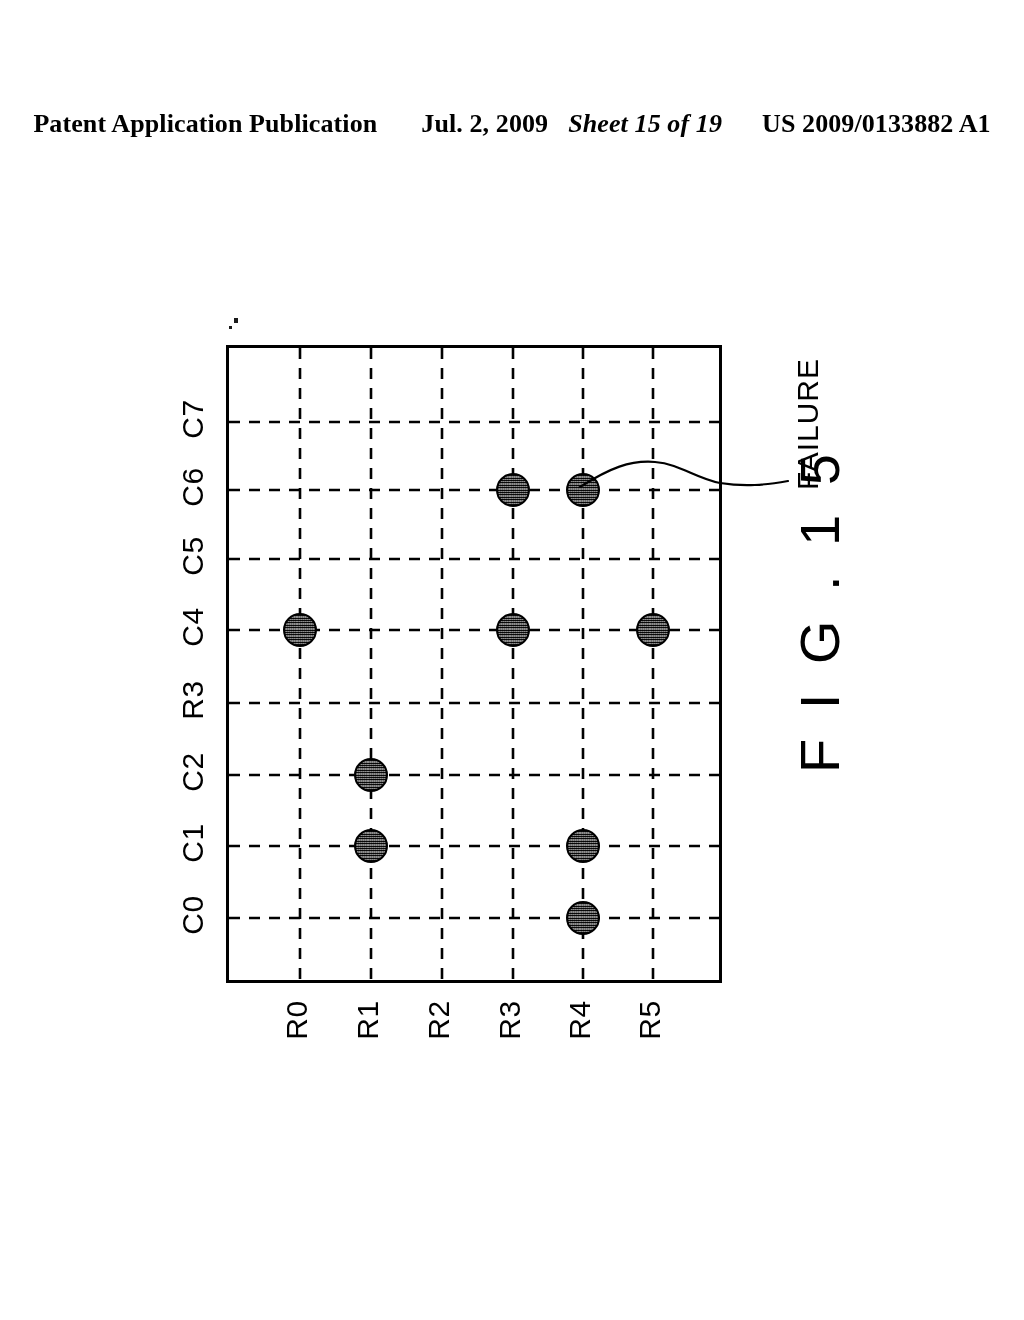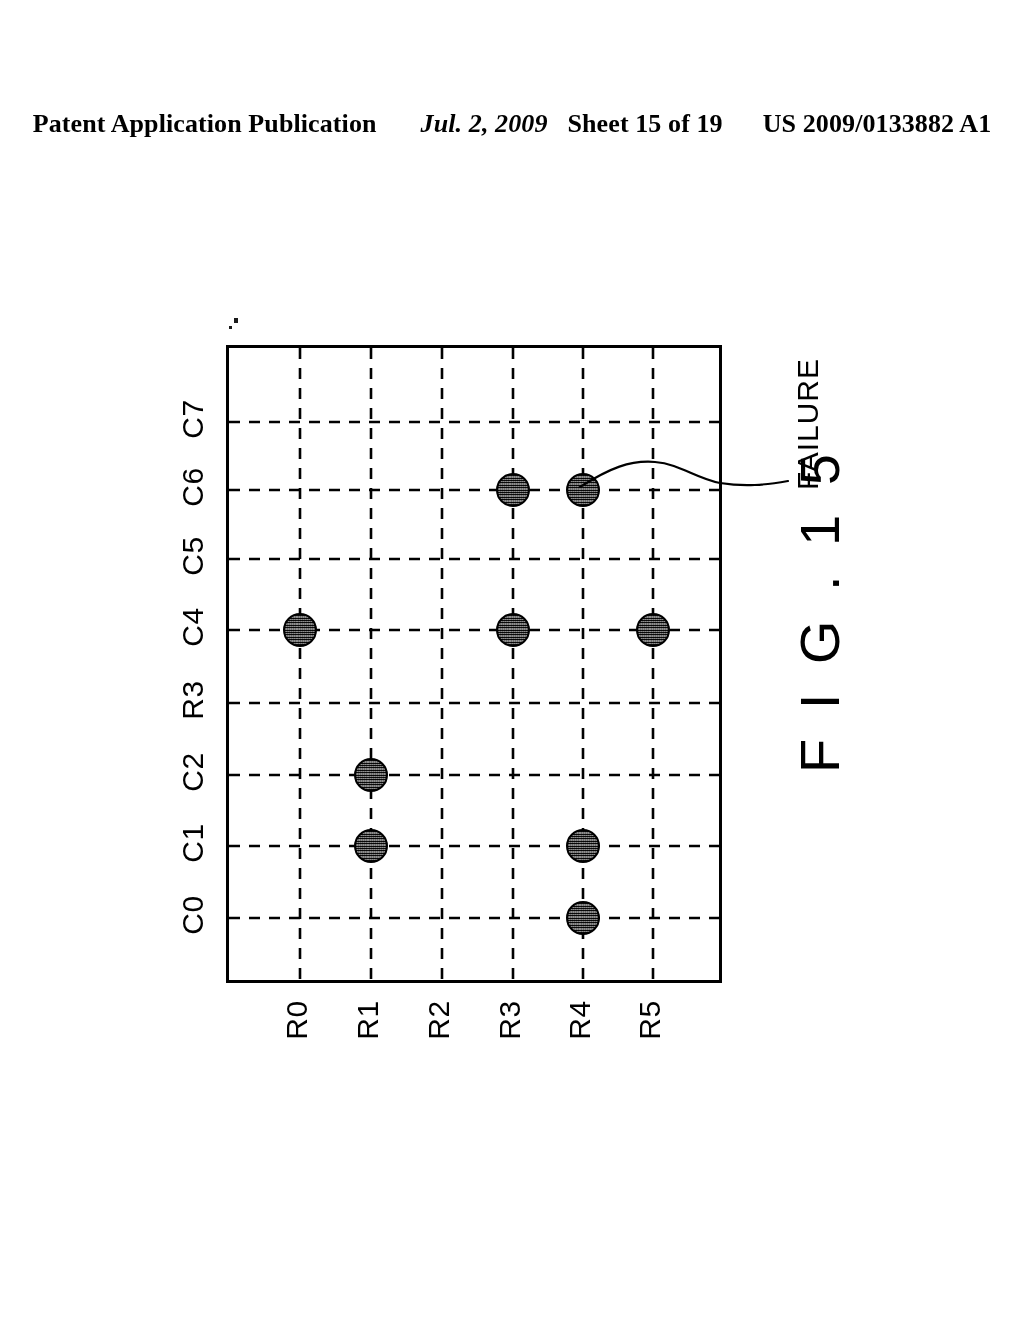--- a/index.html
+++ b/index.html
@@ -28,22 +28,22 @@
     align-items: flex-end;
     justify-content: center;
     font-family: "Liberation Serif", "DejaVu Serif", serif;
     font-weight: bold;
     font-size: 26px;
     letter-spacing: 0.1px;
     white-space: nowrap;
     margin-top: 23px;
   }
   #page-header .hdr-pub   { margin-right: 44px; }
-  #page-header .hdr-date  { margin-right: 20px; font-style: italic; }
-  #page-header .hdr-sheet { margin-right: 40px; }
+  #page-header .hdr-date  { margin-right: 20px; }
+  #page-header .hdr-sheet { margin-right: 40px; font-style: italic; }
   #page-header .hdr-num   { }
 
   
   #figure-stage {
     position: absolute;
     left: 0;
     top: 0;
     width: 1024px;
     height: 1320px;
   }

